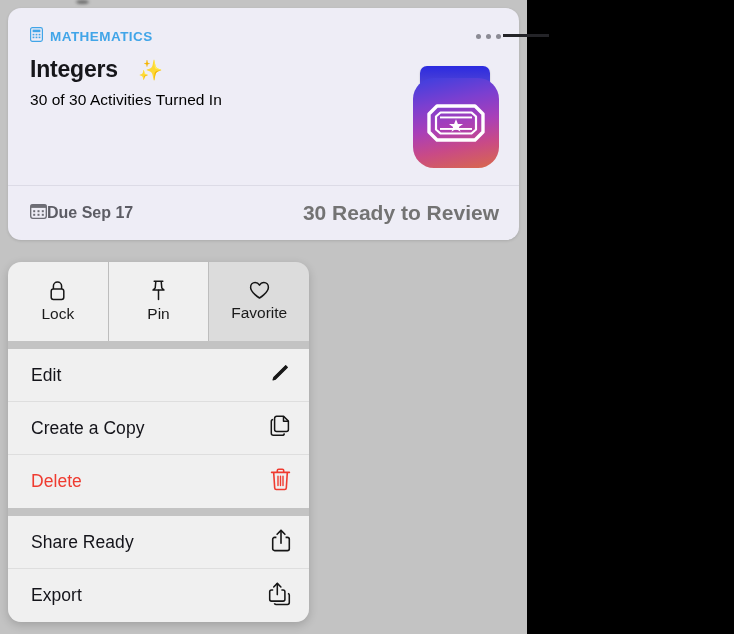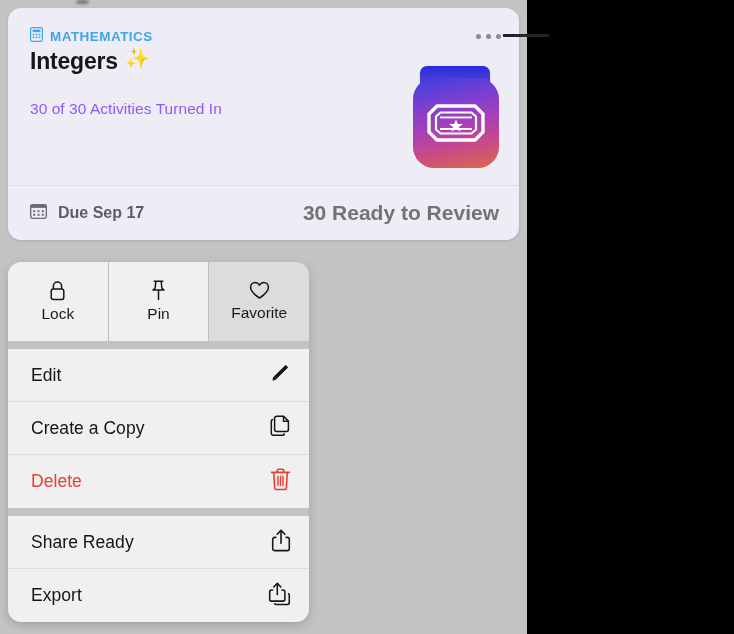--- a/index.html
+++ b/index.html
@@ -65,39 +65,39 @@
   .subject-label {
     color: #41a5e8;
     font-size: 13.5px;
     font-weight: bold;
     letter-spacing: 0.45px;
   }
   .calc-icon { display: block; }
 
   .title-row {
     display: flex;
-    align-items: flex-start;
-    gap: 7px;
-    margin-top: 3px;
+    align-items: center;
+    gap: 20px;
+    margin-top: 11px;
   }
   .card-title {
     font-size: 23px;
     font-weight: bold;
     color: #16161a;
     letter-spacing: -0.2px;
   }
   .sparkle {
     font-size: 20px;
     line-height: 1;
   }
 
   .card-sub {
-    margin-top: 25px;
+    margin-top: 8px;
     font-size: 15.5px;
-    color: #8b5cf6;
+    color: #000000;
     letter-spacing: 0.05px;
   }
 
   
   #more-button {
     position: absolute;
     right: 18px; top: 26px;
     display: flex;
     gap: 5px;
     align-items: center;
@@ -150,21 +150,20 @@
   .card-footer {
     height: 54px;
     display: flex;
     align-items: center;
     justify-content: space-between;
     padding: 0 20px 0 22px;
   }
   .due-group {
     display: flex;
     align-items: center;
-    gap: 11px;
     text-align: center;
   }
   .due-text {
     font-size: 16px;
     color: #5c5c64;
     font-weight: bold;
   }
   .review-link {
     font-size: 21px;
     font-weight: bold;

